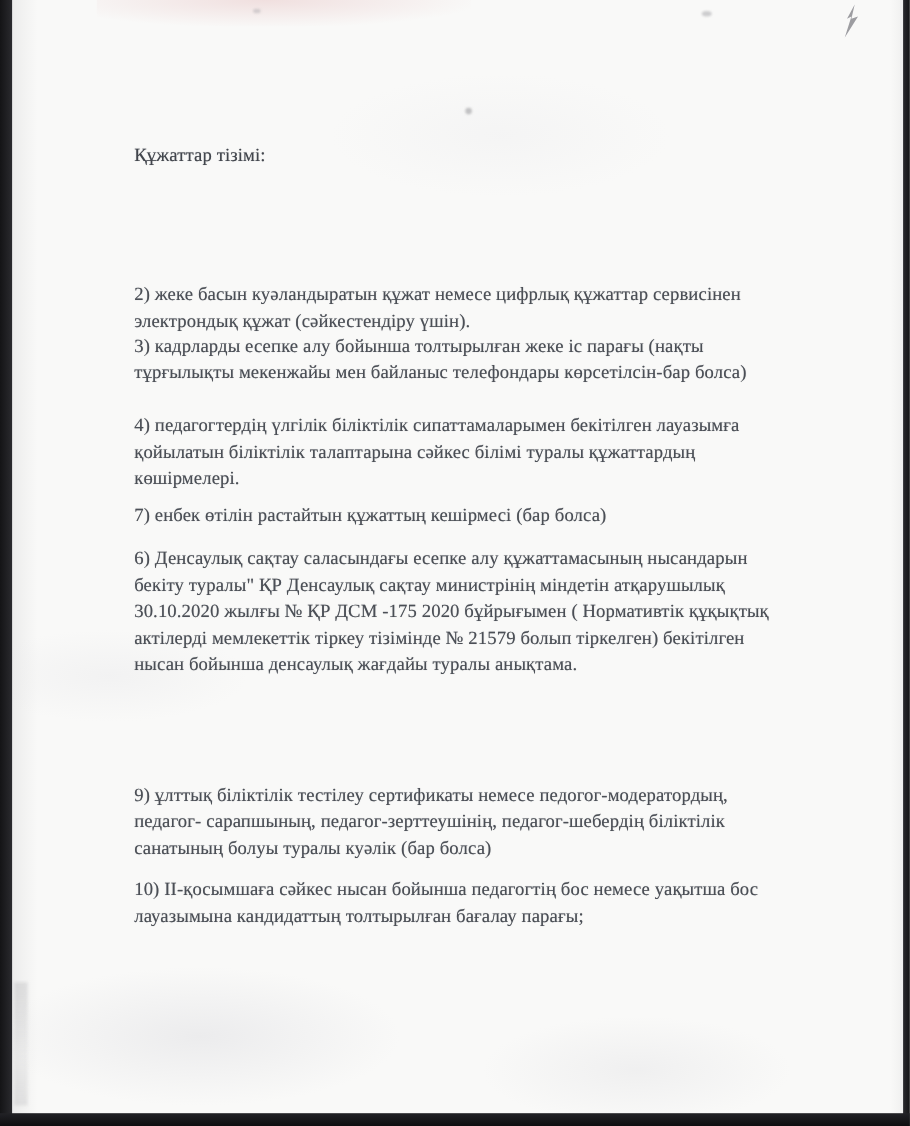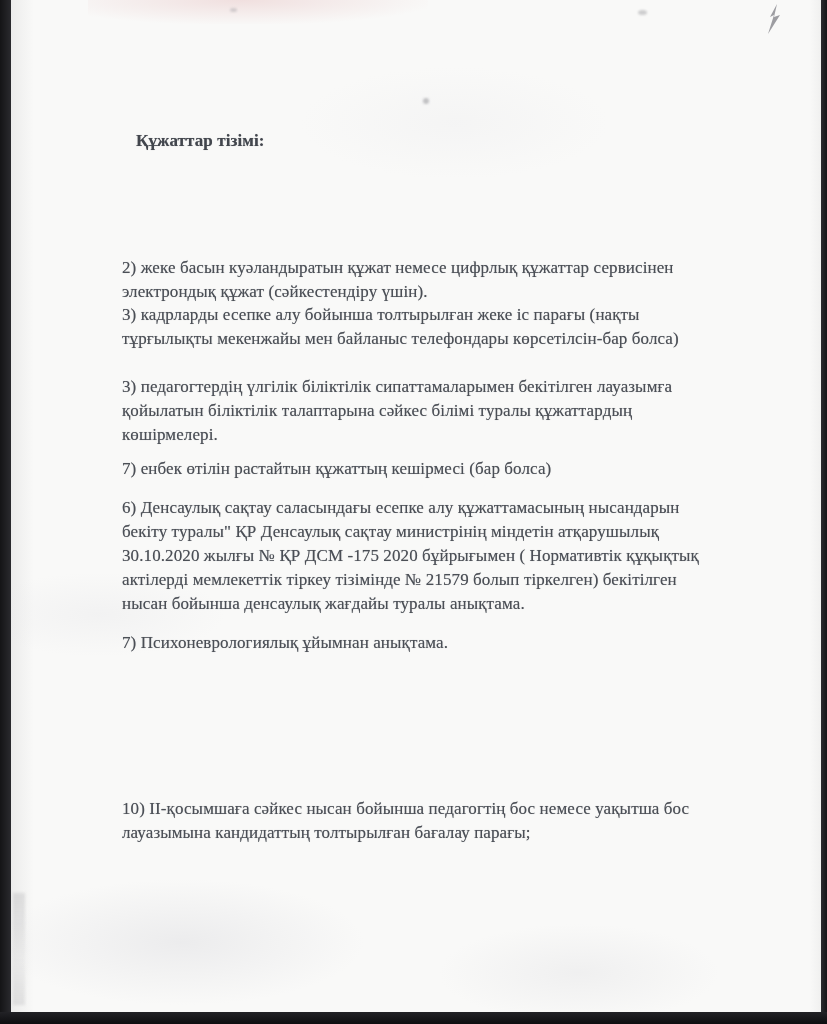--- a/index.html
+++ b/index.html
@@ -64,24 +64,23 @@
     margin: 0;
     font-family: "Liberation Serif", "DejaVu Serif", serif;
     font-size: 17px;
     line-height: 24px;
     color: #4b4f56;
     white-space: pre-wrap;
     letter-spacing: 0.1px;
     text-shadow: 0 0 0.7px rgba(75,79,86,0.55);
   }
   .doc-title {
-    font-weight: bold;
+    font-weight: normal;
     color: #42464d;
     text-shadow: 0 0 0.7px rgba(66,70,77,0.6);
-    margin-left: 14px;
   }
 </style>
 </head>
 <body>
 
 <div class="paper">
 
   <div class="pink-wash"></div>
 
   <div class="smudge">
@@ -97,35 +96,37 @@
 
   <p class="content-text doc-title" style="top:129px">Құжаттар тізімі:</p>
 
 
   <p class="content-text" style="top:256px">2) жеке басын куәландыратын құжат немесе цифрлық құжаттар сервисінен
 электрондық құжат (сәйкестендіру үшін).</p>
 
   <p class="content-text" style="top:303px">3) кадрларды есепке алу бойынша толтырылған жеке іс парағы (нақты
 тұрғылықты мекенжайы мен байланыс телефондары көрсетілсін-бар болса)</p>
 
-  <p class="content-text" style="top:375px">3) педагогтердің үлгілік біліктілік сипаттамаларымен бекітілген лауазымға
+  <p class="content-text" style="top:375px">4) педагогтердің үлгілік біліктілік сипаттамаларымен бекітілген лауазымға
 қойылатын біліктілік талаптарына сәйкес білімі туралы құжаттардың
 көшірмелері.</p>
 
   <p class="content-text" style="top:457px">7) енбек өтілін растайтын құжаттың кешірмесі (бар болса)</p>
 
   <p class="content-text" style="top:496px">6) Денсаулық сақтау саласындағы есепке алу құжаттамасының нысандарын
 бекіту туралы" ҚР Денсаулық сақтау министрінің міндетін атқарушылық
 30.10.2020 жылғы № ҚР ДСМ -175 2020 бұйрығымен ( Нормативтік құқықтық
 актілерді мемлекеттік тіркеу тізімінде № 21579 болып тіркелген) бекітілген
 нысан бойынша денсаулық жағдайы туралы анықтама.</p>
 
-  <p class="content-text" style="top:631px">7) Психоневрологиялық ұйымнан анықтама.</p>
 
 
+  <p class="content-text" style="top:711px">9) ұлттық біліктілік тестілеу сертификаты немесе педогог-модератордың,
+педагог- сарапшының, педагог-зерттеушінің, педагог-шебердің біліктілік
+санатының болуы туралы куәлік (бар болса)</p>
 
   <p class="content-text" style="top:797px">10) ІІ-қосымшаға сәйкес нысан бойынша педагогтің бос немесе уақытша бос
 лауазымына кандидаттың толтырылған бағалау парағы;</p>
 
   <div class="border-left"></div>
   <div class="border-right"></div>
   <div class="border-bottom"></div>
 </div>
 
 </body></html>

